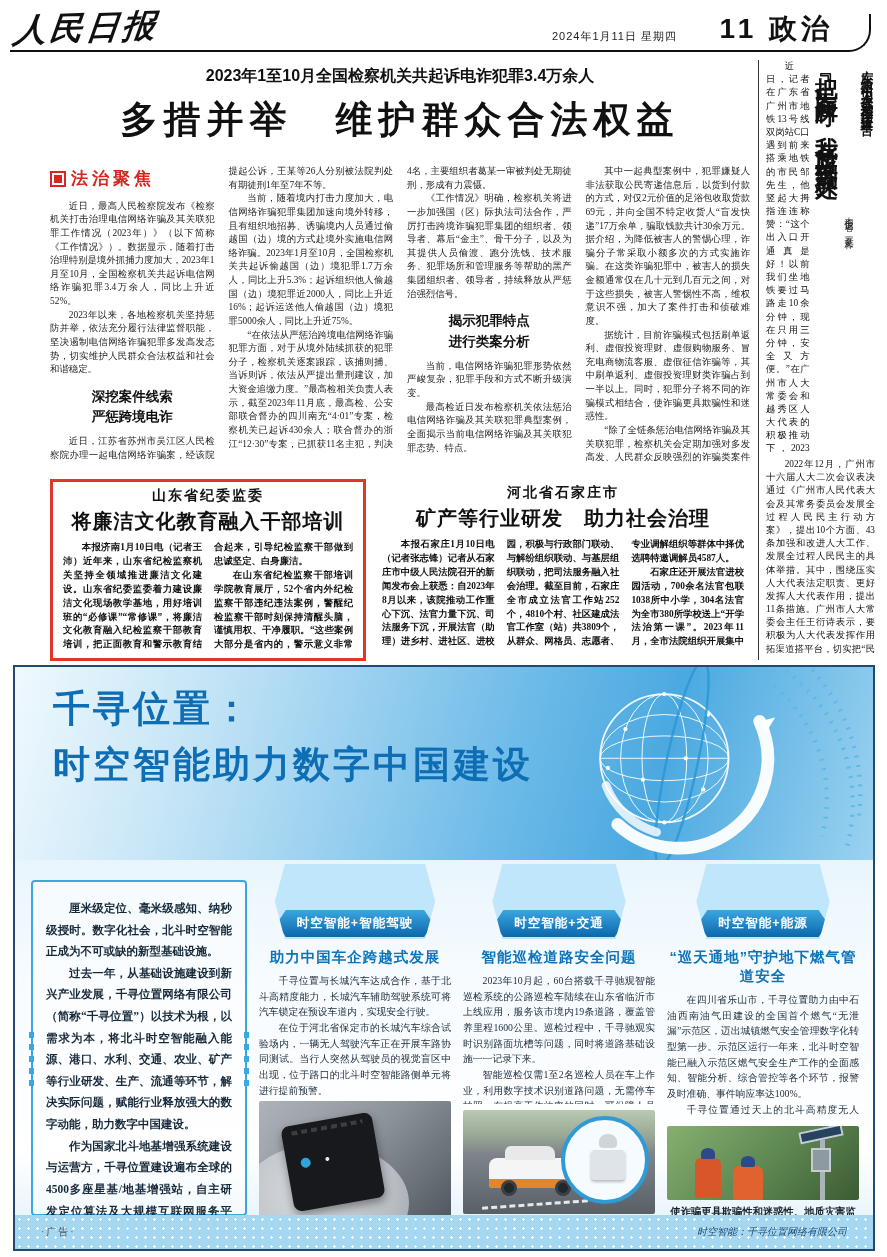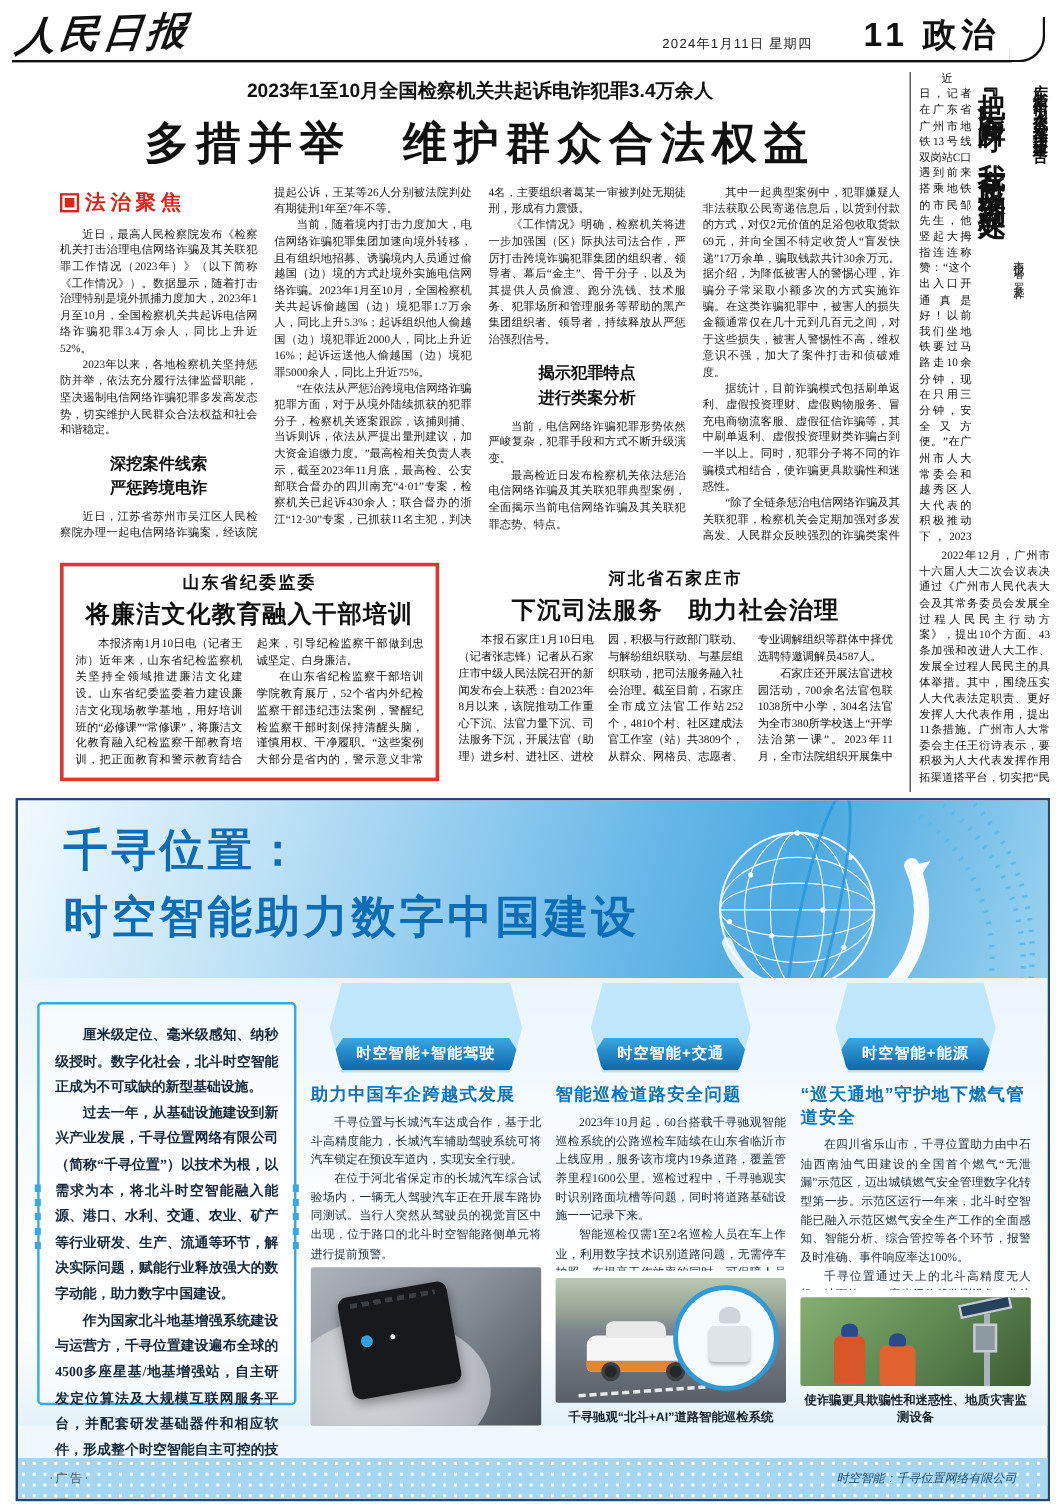--- a/index.html
+++ b/index.html
@@ -19,76 +19,76 @@
 
   
   .news-wrap { display:flex; margin:0 12px 0 50px; height:602px; }
   .news-left { width:707px; }
   .right-article { width:118px; margin-left:8px; border-left:1.5px solid #333; padding-left:7px; height:600px; overflow:hidden; }
 
   
   .ma-kicker { text-align:center; font-family:"Liberation Sans", sans-serif; font-weight:bold; font-size:16px; margin-top:6px; }
   .ma-headline { text-align:center; font-family:"Liberation Sans", sans-serif; font-weight:900; font-size:37px; letter-spacing:6px; margin-top:8px; }
   .ma-byline { text-align:center; font-size:11px; margin-top:8px; color:#222; }
-  .ma-flow { margin-top:10px; height:306px; overflow:hidden; column-count:4; column-gap:14px; column-fill:auto;
+  .ma-flow { margin-top:20px; height:306px; overflow:hidden; column-count:4; column-gap:14px; column-fill:auto;
              font-size:9.4px; line-height:1.45; text-align:justify; color:#1b1b1b; }
   .ma-flow p { text-indent:2em; margin:0; }
   .col-label { display:flex; align-items:center; gap:5px; margin:2px 0 8px 0; }
   .label-icon { width:16px; height:16px; background:#d6261f; display:inline-block;
                 box-shadow:inset 0 0 0 2px #d6261f, inset 0 0 0 4px #fff; }
   .col-label span.t { color:#d6261f; font-family:"Liberation Sans", sans-serif; font-weight:900; font-size:17px; letter-spacing:4px; }
   .sub-head { white-space:pre-line; text-align:center; font-family:"Liberation Sans", sans-serif; font-weight:900;
               font-size:13.5px; line-height:1.5; margin:10px 0 8px 0; color:#111; }
 
   
   .boxes-row { display:flex; margin-top:8px; height:182px; }
   .box-red { width:316px; border:3px solid #e2352b; padding:5px 10px 4px 10px; overflow:hidden; }
   .box-plain { flex:1; margin-left:10px; padding:5px 6px 4px 6px; overflow:hidden; }
   .box-kicker { text-align:center; font-family:"Liberation Sans", sans-serif; font-size:14px; font-weight:600; letter-spacing:2px; }
   .box-headline { text-align:center; font-family:"Liberation Sans", sans-serif; font-weight:900; font-size:20px; letter-spacing:1px; margin:3px 0 6px 0; }
-  .box-body { font-size:9.4px; line-height:1.48; text-align:justify; overflow:hidden; }
+  .box-body { font-size:9.4px; line-height:1.48; text-align:justify; overflow:hidden;font-weight:bold; }
   .box-red .box-body { column-count:2; column-gap:12px; height:118px; column-fill:auto; }
   .box-plain .box-body { column-count:3; column-gap:12px; height:118px; column-fill:auto; }
   .box-body p { text-indent:2em; }
 
   
   .ra-top { display:flex; height:392px; overflow:hidden; }
   .ra-bodytop { width:50px; font-size:9.3px; line-height:1.42; text-align:justify; overflow:hidden; }
   .ra-bodytop p { text-indent:2em; }
   .ra-headline { writing-mode:vertical-rl; font-family:"Liberation Sans", sans-serif; font-weight:900;
                  font-size:23px; letter-spacing:5px; margin:0 2px 0 4px; line-height:1.15; }
   .ra-rail { display:flex; }
   .ra-byline { writing-mode:vertical-rl; font-size:9px; margin-top:150px; letter-spacing:2px; color:#222; }
   .ra-kicker { writing-mode:vertical-rl; font-family:"Liberation Sans", sans-serif; font-size:12.5px; font-weight:600; letter-spacing:3px; margin-left:3px; }
   .ra-bottom { margin-top:6px; height:196px; overflow:hidden; font-size:9.3px; line-height:1.42; text-align:justify; }
   .ra-bottom p { text-indent:2em; }
 
   
   .ad { position:relative; margin:3px 12px 0 13px; height:586px; border:2.5px solid #24496f; overflow:hidden; background:#eef8fe; }
-  .ad-hero { position:relative; height:148px;
+  .ad-hero { position:relative; height:193px;
              background:linear-gradient(105deg,#f0f9fe 0%,#c3e4f6 22%,#6cbae8 58%,#4ba9e0 74%,#9bd2f0 100%); }
   .ad-title { position:absolute; left:38px; top:14px; font-family:"Liberation Sans", sans-serif; font-weight:900;
               color:#0d6db5; font-size:37px; line-height:1.5; letter-spacing:3px; }
   .ad-globe { position:absolute; right:10px; top:-6px; width:300px; height:214px; }
   .ad-cols { position:relative; display:flex; gap:12px; padding:4px 14px 0 16px; height:373px;
              background:linear-gradient(180deg,#e9f5fc 0%,#f6fbff 30%,#ffffff 78%,#e3f2fb 100%); }
   .intro-box { position:relative; width:216px; margin-top:16px; height:336px; border:2px solid #39a8e1; border-radius:4px;
                background:rgba(255,255,255,.45); padding:16px 13px; font-size:11.5px; line-height:1.88;
                font-weight:600; color:#16293a; text-align:justify; }
   .intro-box p { text-indent:2em; }
   .intro-box::before, .intro-box::after { content:""; position:absolute; width:5px; height:56px;
                background:repeating-linear-gradient(180deg,#39a8e1 0 6px,transparent 6px 12px); top:150px; }
   .intro-box::before { left:-4px; } .intro-box::after { right:-4px; }
   .ad-col { flex:1; display:flex; flex-direction:column; }
   .badge-outer { align-self:center; clip-path:polygon(10px 0,calc(100% - 10px) 0,100% 50%,calc(100% - 10px) 100%,10px 100%,0 50%);
                  background:#bfe6fb; padding:2px; }
   .badge { clip-path:polygon(9px 0,calc(100% - 9px) 0,100% 50%,calc(100% - 9px) 100%,9px 100%,0 50%);
            background:linear-gradient(180deg,#3ba6e0,#0c67ab); color:#fff; font-family:"Liberation Sans", sans-serif;
            font-weight:bold; font-size:12.5px; padding:5px 20px; letter-spacing:1px;margin-top:44px; }
-  .ad-col h3 { color:#0e74ba; font-family:"Liberation Sans", sans-serif; font-size:14.5px;
+  .ad-col h3 { text-align:center; color:#0e74ba; font-family:"Liberation Sans", sans-serif; font-size:14.5px;
                letter-spacing:1px; margin:9px 0 6px 0; }
   .ad-col .txt { font-size:9.8px; line-height:1.6; color:#20303e; text-align:justify; overflow:hidden; flex:1; }
   .ad-col .txt p { text-indent:2em; }
   .photo { position:relative; border-radius:2px; overflow:hidden; margin-top:6px; }
   .caption { text-align:center; font-family:"Liberation Sans", sans-serif; font-weight:bold; font-size:10.3px;
              color:#17222e; margin-top:5px; }
   
   .ph1 { height:132px; background:linear-gradient(135deg,#aeb3ba 0%,#8d939b 45%,#4c525a 100%); }
   .ph1 .hand { position:absolute; left:-20px; bottom:-30px; width:170px; height:120px; border-radius:50%;
                background:radial-gradient(circle at 40% 40%,#d6d9dd,#b9bdc3 70%,#9aa0a7); }
@@ -173,21 +173,21 @@
         <div class="box-red">
           <div class="box-kicker">山东省纪委监委</div>
           <div class="box-headline">将廉洁文化教育融入干部培训</div>
           <div class="box-body">
               <p>本报济南1月10日电（记者王沛）近年来，山东省纪检监察机关坚持全领域推进廉洁文化建设。山东省纪委监委着力建设廉洁文化现场教学基地，用好培训班的“必修课”“常修课”，将廉洁文化教育融入纪检监察干部教育培训，把正面教育和警示教育结合起来，引导纪检监察干部做到忠诚坚定、白身廉洁。</p>
               <p>在山东省纪检监察干部培训学院教育展厅，52个省内外纪检监察干部违纪违法案例，警醒纪检监察干部时刻保持清醒头脑，谨慎用权、干净履职。“这些案例大部分是省内的，警示意义非常强。”山东省龙口市委常委、市纪委书记、市监委主任张鹏说。</p>
             </div>
         </div>
         <div class="box-plain">
           <div class="box-kicker">河北省石家庄市</div>
-          <div class="box-headline">下沉司法服务　助力社会治理</div>
+          <div class="box-headline">矿产等行业研发　助力社会治理</div>
           <div class="box-body">
               <p>本报石家庄1月10日电（记者张志锋）记者从石家庄市中级人民法院召开的新闻发布会上获悉：自2023年8月以来，该院推动工作重心下沉、法官力量下沉、司法服务下沉，开展法官（助理）进乡村、进社区、进校园，积极与行政部门联动、与解纷组织联动、与基层组织联动，把司法服务融入社会治理。截至目前，石家庄全市成立法官工作站252个，4810个村、社区建成法官工作室（站）共3809个，从群众、网格员、志愿者、专业调解组织等群体中择优选聘特邀调解员4587人。</p>
               <p>石家庄还开展法官进校园活动，700余名法官包联1038所中小学，304名法官为全市380所学校送上“开学法治第一课”。2023年11月，全市法院组织开展集中宣传月活动，1158名法官和415名特邀调解员在各宣传站点宣传，现场处理纠纷608件。</p>
             </div>
         </div>
       </div>
     </div>
 
     <div class="right-article">
       <div class="ra-top">

